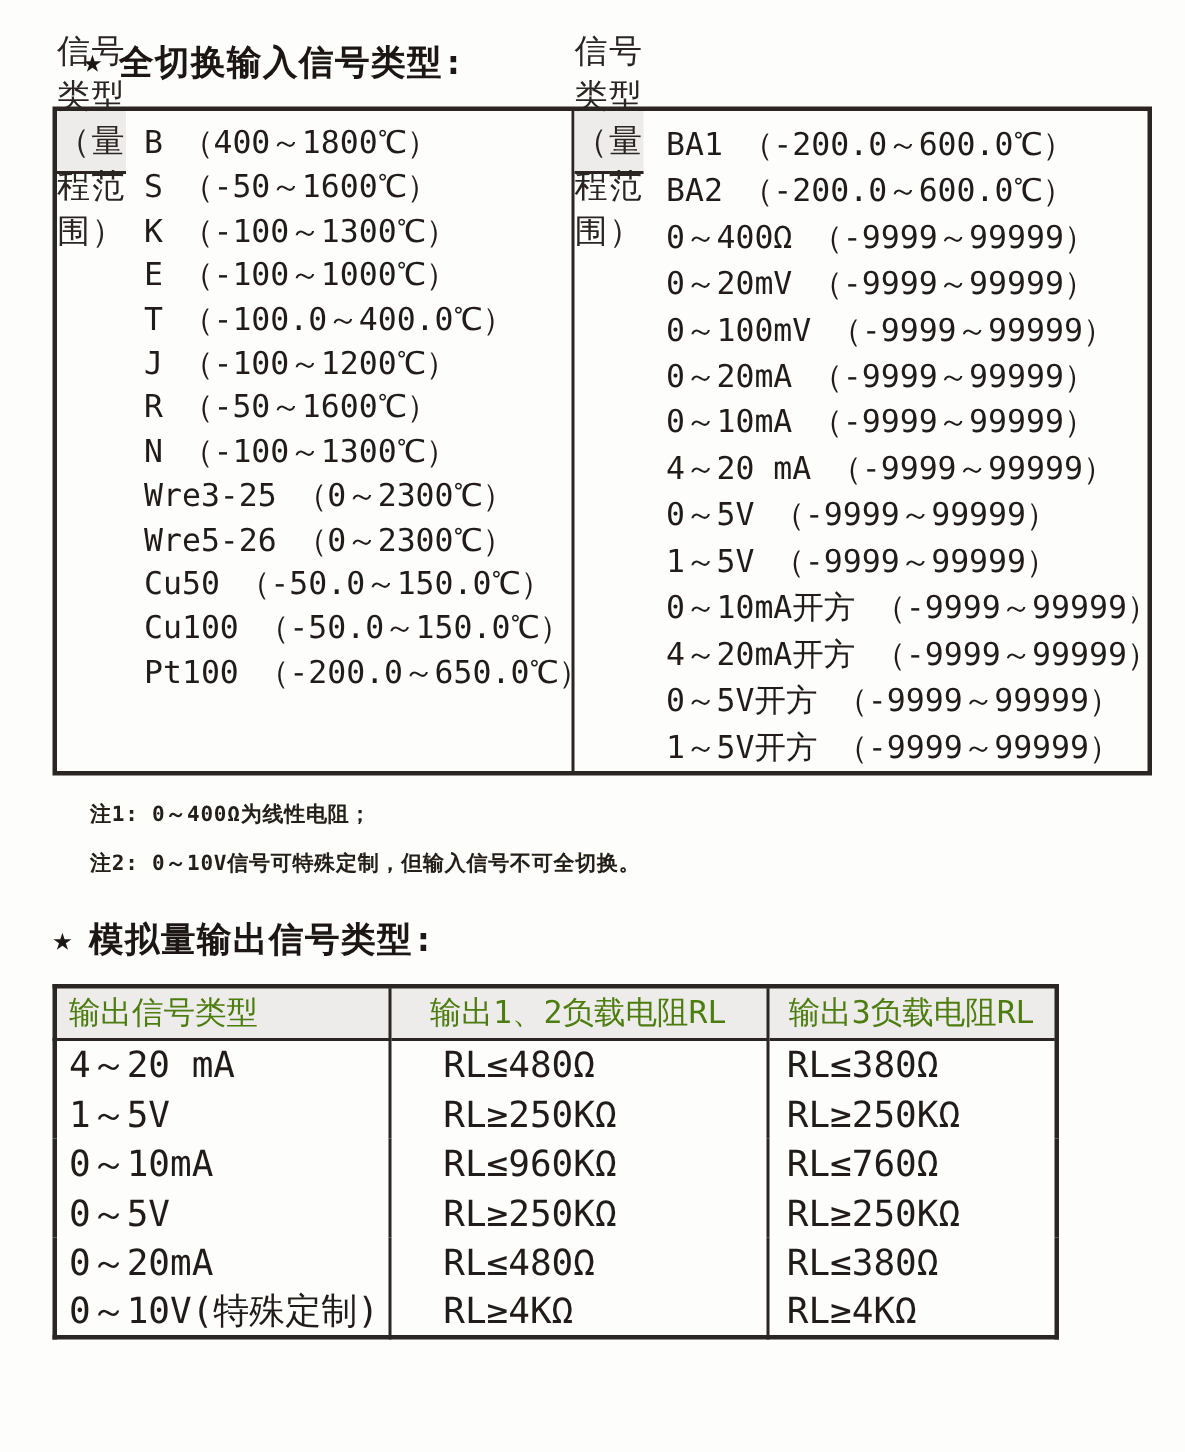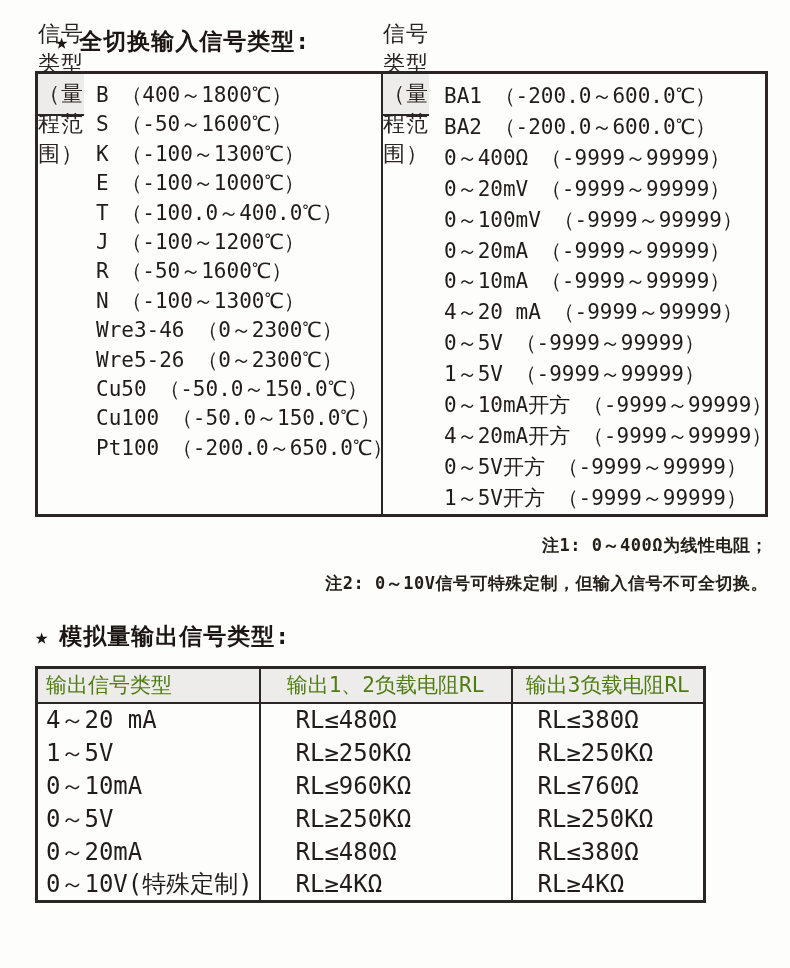--- a/index.html
+++ b/index.html
@@ -53,26 +53,25 @@
     padding: 7px 4px 0 12px;
     font-size: 21px;
   }
   .t1col.left  .t1body li { line-height: 29.4px; white-space: nowrap; }
   .t1col.right .t1body    { padding-left: 15px; }
   .t1col.right .t1body li { line-height: 30.9px; white-space: nowrap; }
 
   
   .notes { margin-top: 17px; margin-left: 25px; }
   .note {
-    font-size: 17px;
+    font-size: 14px;
     font-weight: bold;
     color: #242019;
     margin-bottom: 15px;
     letter-spacing: 0.5px;
-    text-align: right;
   }
 
   
   .table2 {
     margin-top: 14px;
     border-collapse: collapse;
     border: 3px solid #2b2523;
     background: #fdfdfc;
     table-layout: fixed;
     width: 668px;
@@ -94,21 +93,21 @@
   .table2 th:first-child { border-left: none; text-align: left; padding-left: 8px; }
   .table2 td {
     height: 33px;
     border-left: 2px solid #2b2523;
     font-size: 24px;
     white-space: nowrap;
     vertical-align: middle;
   }
   .table2 td:first-child { border-left: none; padding-left: 8px; }
   .table2 td:nth-child(2) { padding-left: 35px; }
-  .table2 td:nth-child(3) { padding-left: 25px; }
+  .table2 td:nth-child(3) { padding-left: 12px; }
 </style>
 </head>
 <body>
 
 <div class="page">
 
   <div class="section-title title-1">
     <span class="star">★</span>
     <span>全切换输入信号类型:</span>
   </div>
@@ -128,21 +127,21 @@
 
           <li>T （-100.0～400.0℃）</li>
 
           <li>J （-100～1200℃）</li>
 
           <li>R （-50～1600℃）</li>
 
           <li>N （-100～1300℃）</li>
 
 
-          <li>Wre3-46 （0～2300℃）</li>
+          <li>Wre3-25 （0～2300℃）</li>
 
           <li>Wre5-26 （0～2300℃）</li>
 
           <li>Cu50 （-50.0～150.0℃）</li>
 
 
           <li>Cu100 （-50.0～150.0℃）</li>
 
           <li>Pt100 （-200.0～650.0℃）</li>
         </ul>

